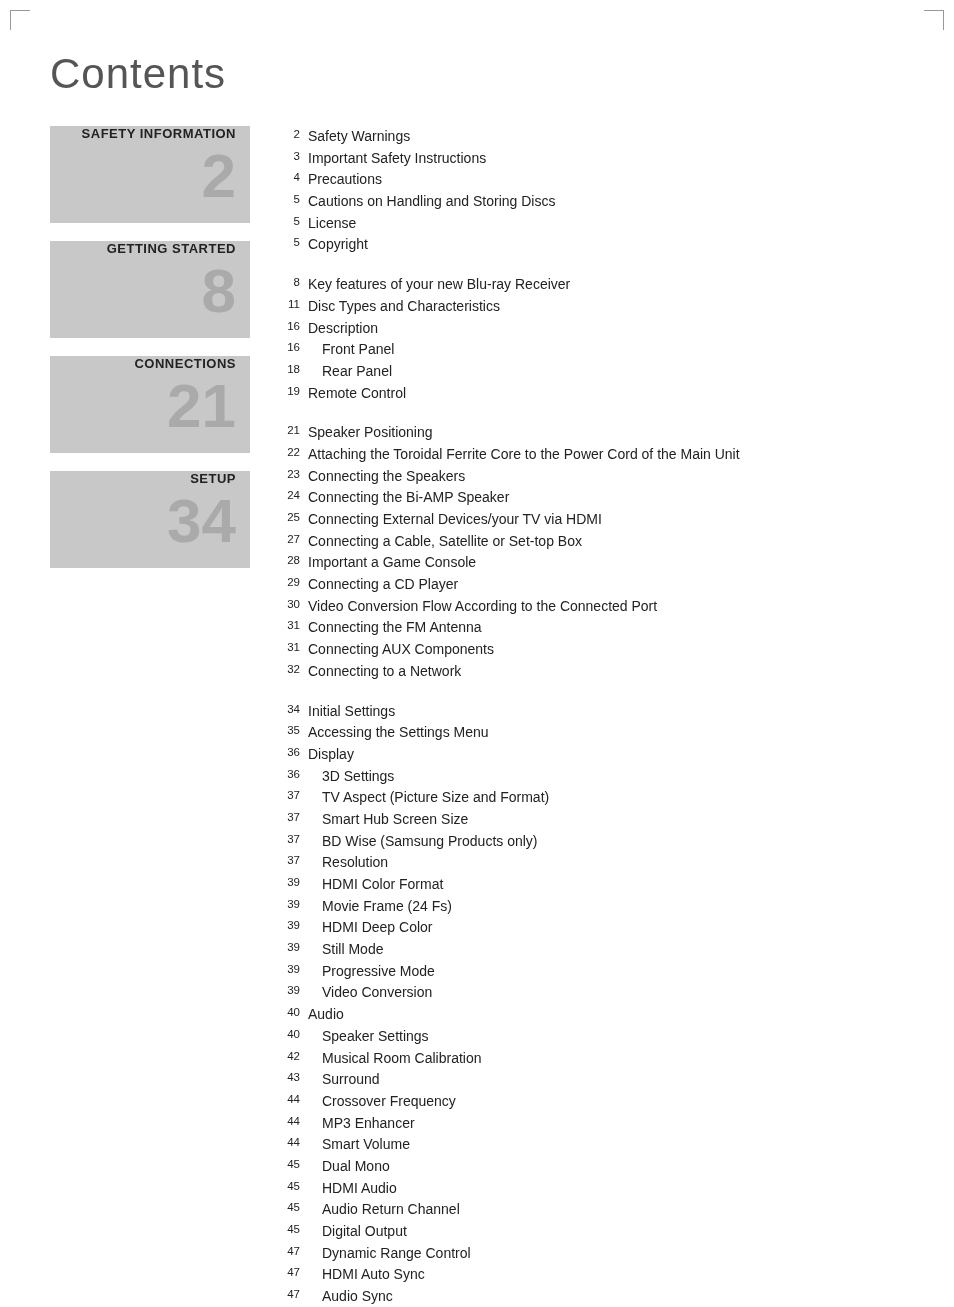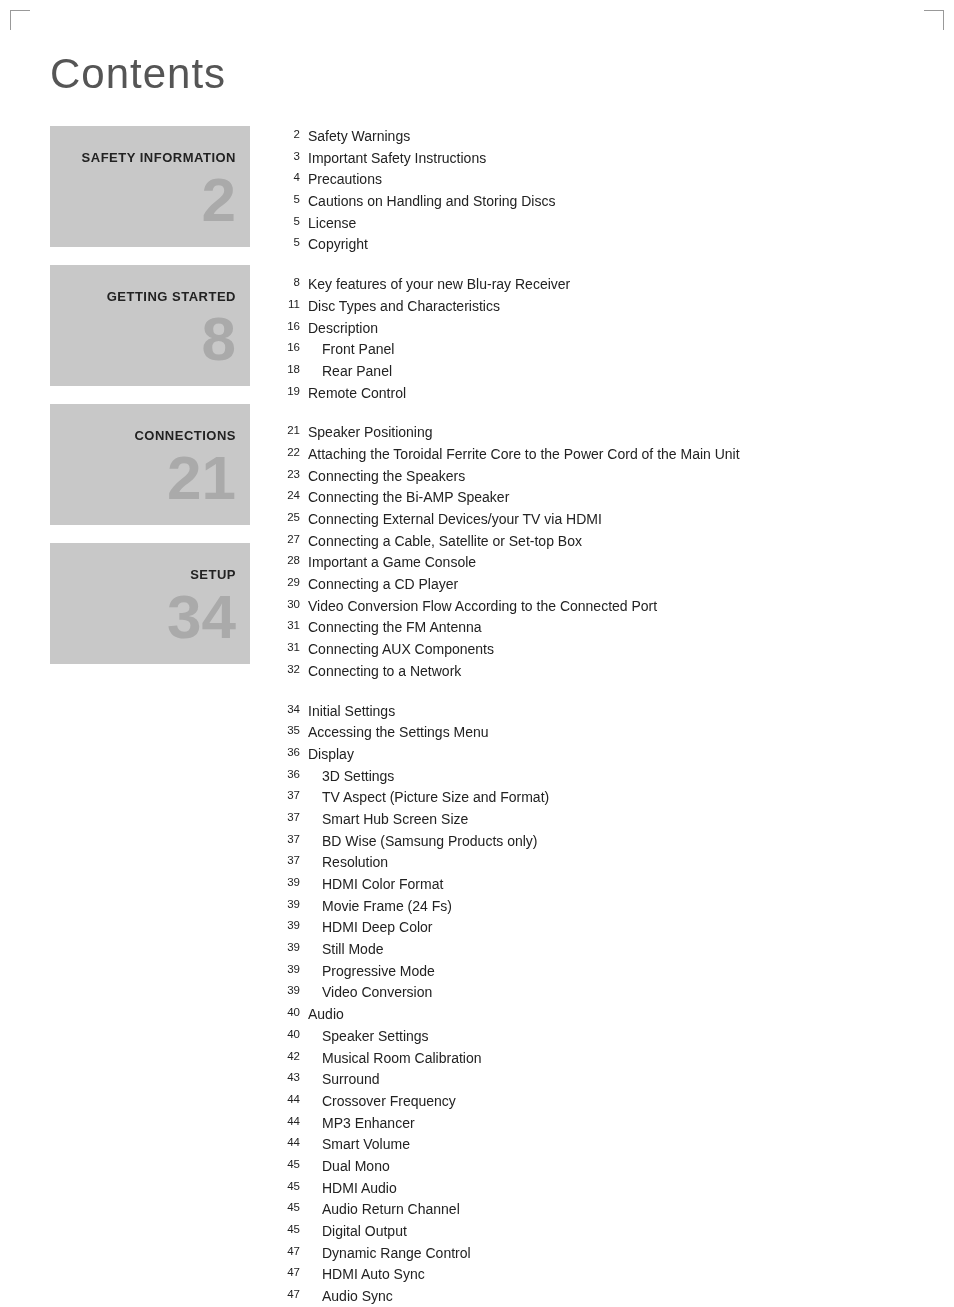--- a/index.html
+++ b/index.html
@@ -54,21 +54,21 @@
       flex-shrink: 0;
     }
 
     .right-col {
       flex: 1;
     }
 
     .section-block {
       background: #c8c8c8;
       margin-bottom: 18px;
-      padding: 24px 14px 16px 14px;
+      padding: 0 14px 16px 14px;
       position: relative;
       min-height: 80px;
     }
 
     .section-title {
       font-size: 13px;
       font-weight: bold;
       color: #222;
       text-align: right;
       letter-spacing: 0.5px;

